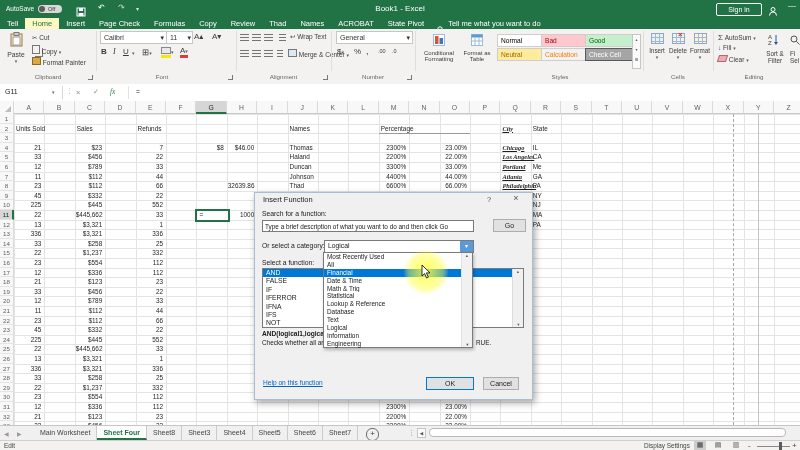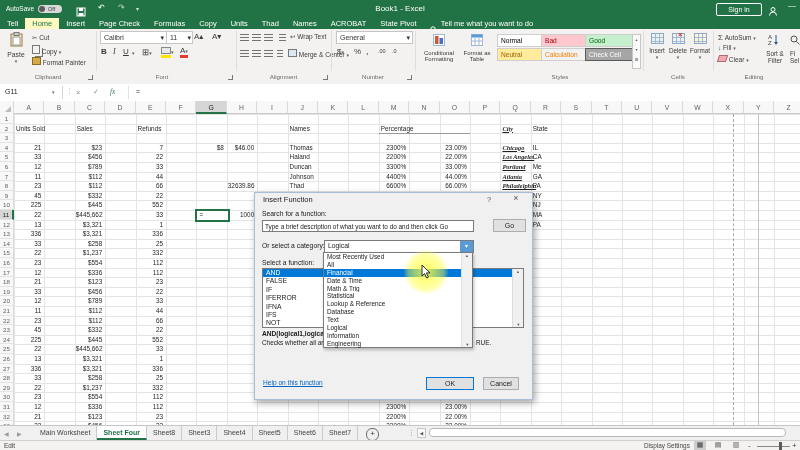--- a/index.html
+++ b/index.html
@@ -83,21 +83,21 @@
 </div>
 
 <div id="tabrow" class="abs">
   <span id="tabstrip" style="display:flex;">
       <div class="rtab">Tell</div>
       <div class="rtab active">Home</div>
       <div class="rtab">Insert</div>
       <div class="rtab">Page Check</div>
       <div class="rtab">Formulas</div>
       <div class="rtab">Copy</div>
-      <div class="rtab">Units</div>
+      <div class="rtab">Review</div>
       <div class="rtab">Thad</div>
       <div class="rtab">Names</div>
       <div class="rtab">ACROBAT</div>
       <div class="rtab">State Pivot</div>
     </span>
   <span style="display:flex;margin-left:6px;">
     <span style="margin-top:2px;"><svg width="8" height="8">
           <circle cx="3" cy="3" r="2.2" fill="none" stroke="#fff"></circle>
           <line x1="4.6" y1="4.6" x2="7" y2="7" stroke="#fff"></line>
         </svg></span>

